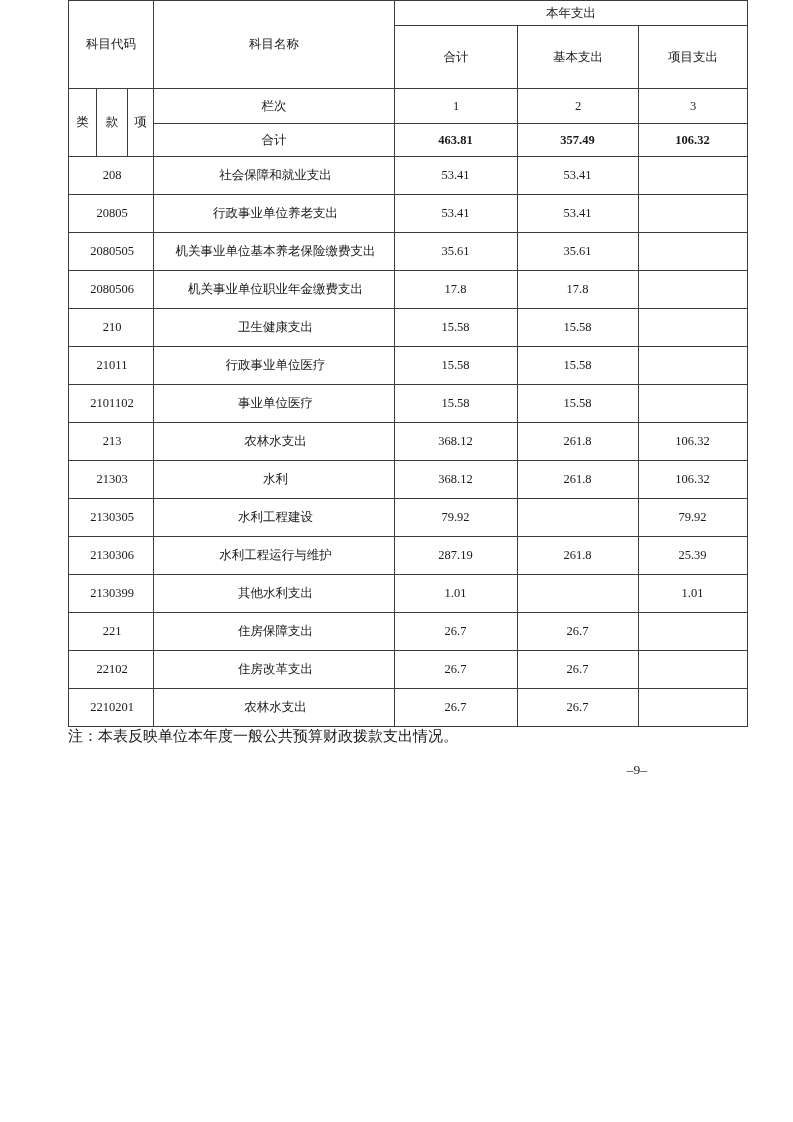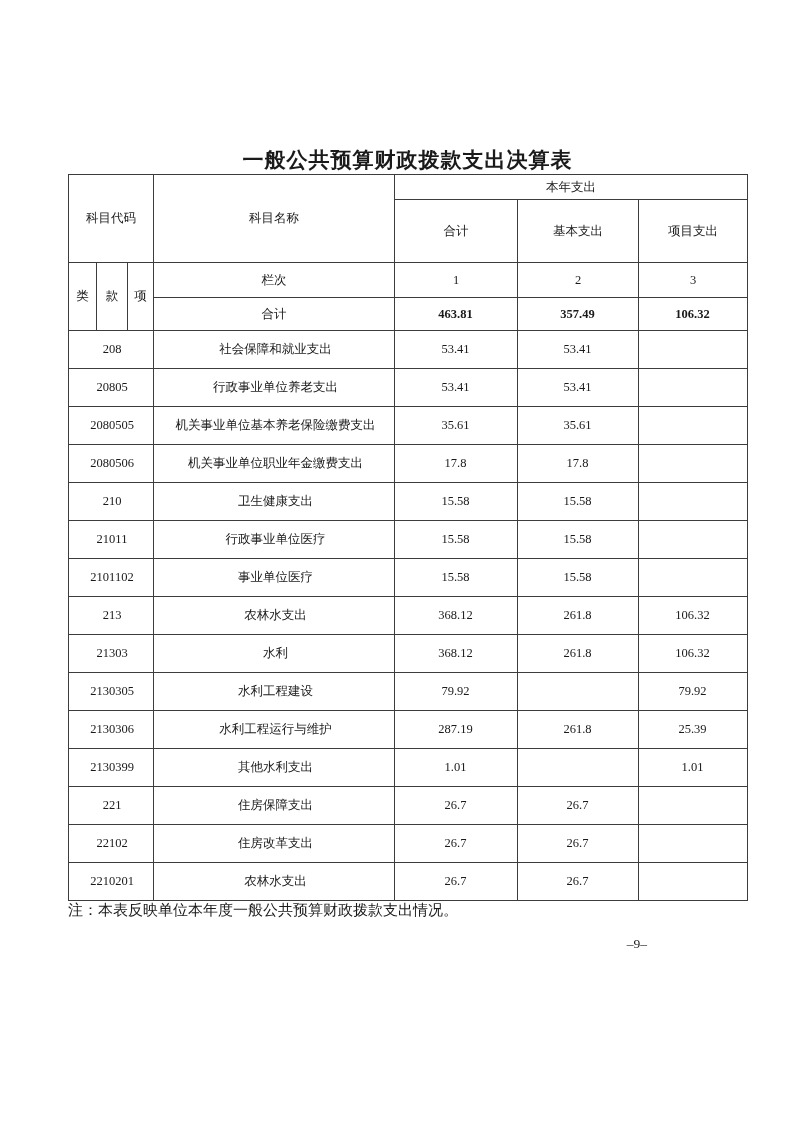--- a/index.html
+++ b/index.html
@@ -88,21 +88,20 @@
     text-align: right;
     padding-right: 100px;
     font-size: 13.5px;
   }
 </style>
 </head>
 <body>
 
 <div class="page">
 
-  <h1 class="doc-title">一般公共预算财政拨款支出决算表</h1>
 
 
 
   <table class="budget">
     <colgroup>
       <col style="width:28px">
         <col style="width:31px">
         <col style="width:26px">
       <col style="width:241px">
       <col style="width:123px">

